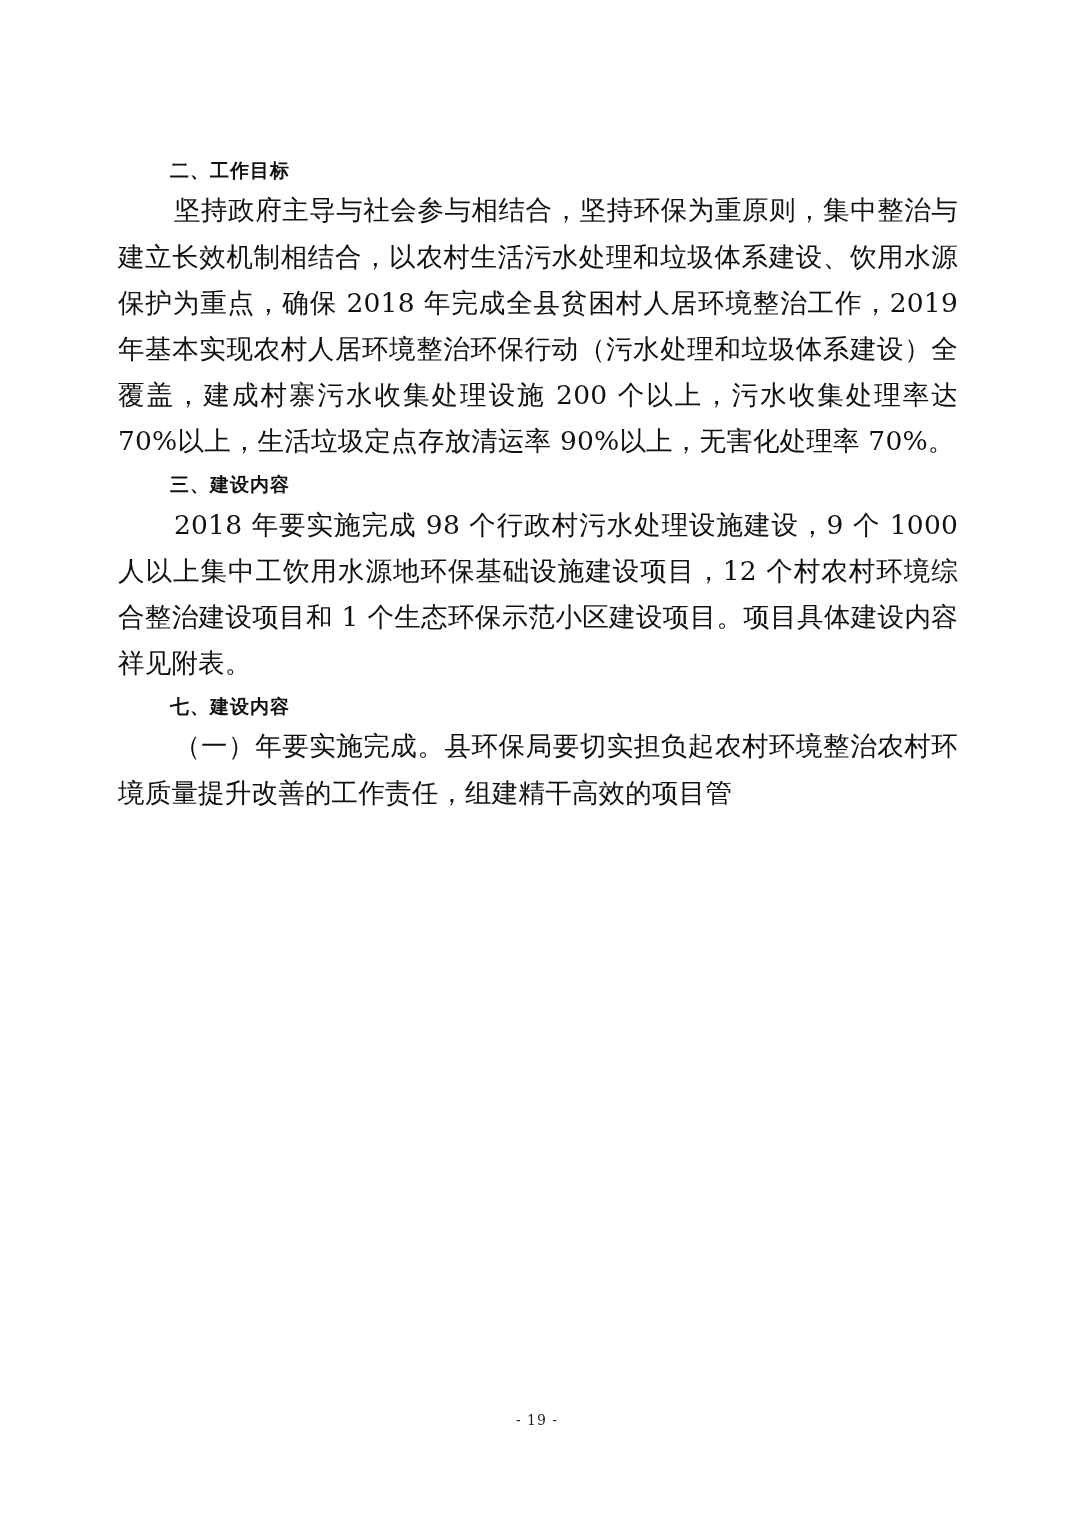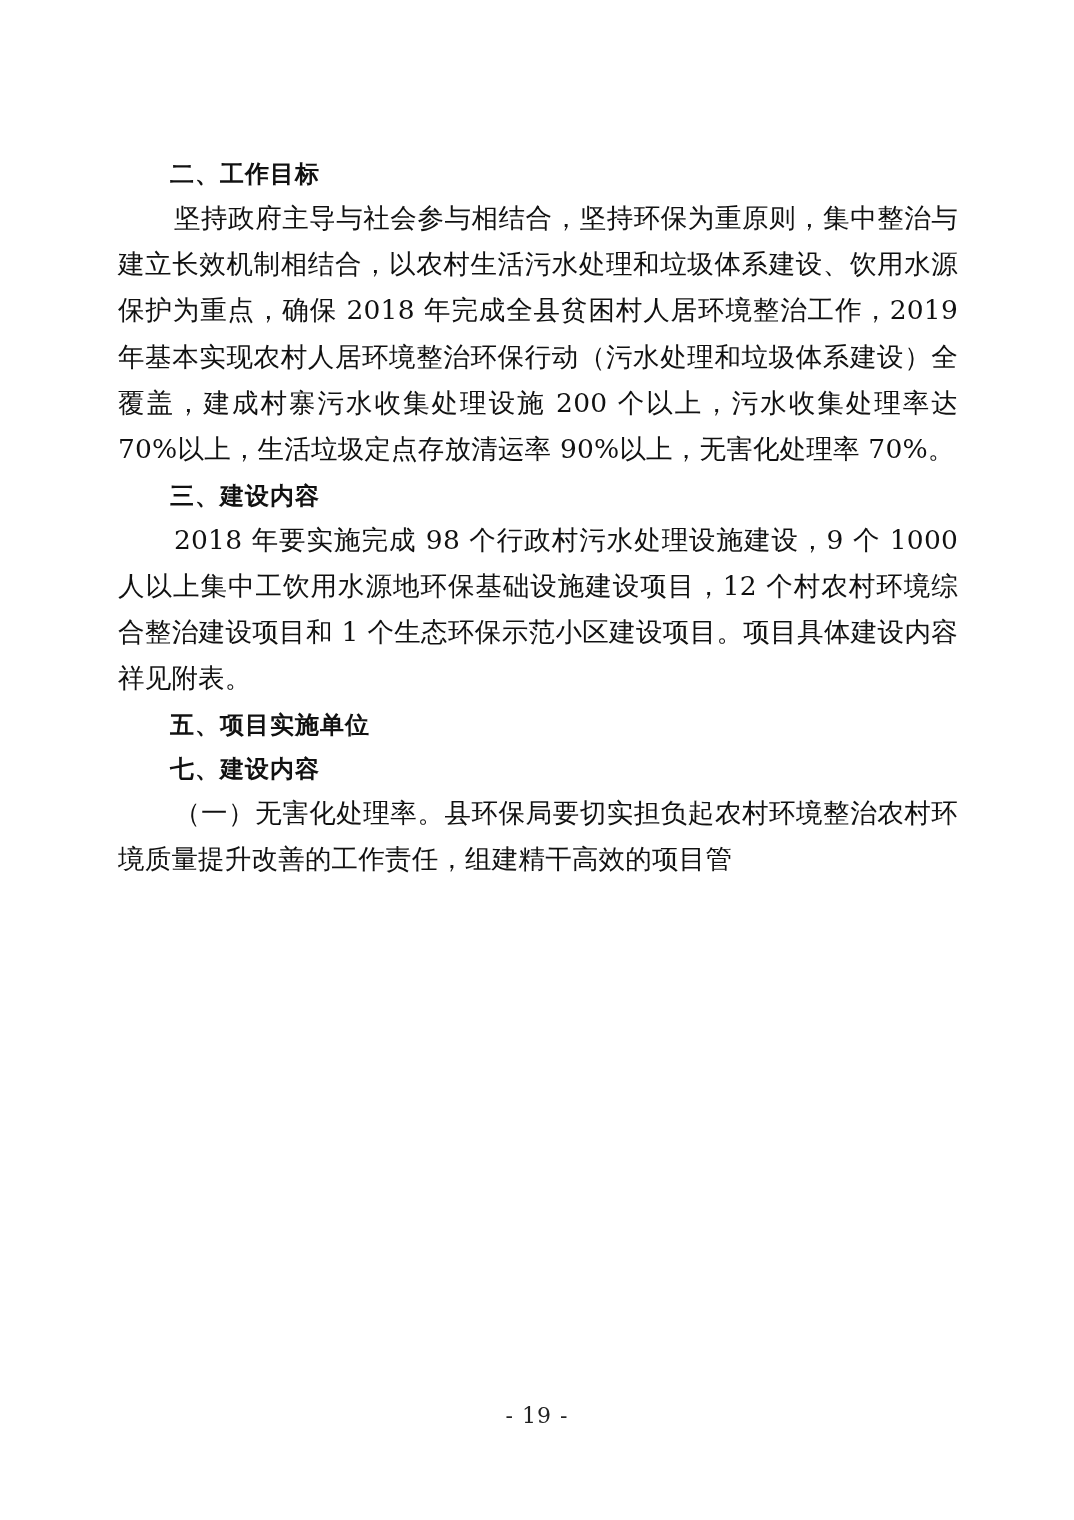--- a/index.html
+++ b/index.html
@@ -22,21 +22,21 @@
     height: 1520px;
     box-sizing: border-box;
     padding: 150px 118px 0 118px;
   }
   .doc-body {
     width: 840px;
   }
   .heading {
     font-family: "DejaVu Sans", "Liberation Sans", sans-serif;
     font-weight: bold;
-    font-size: 24px;
+    font-size: 19px;
     line-height: 1.55;
     letter-spacing: 1px;
     margin: 6px 0 2px 0;
     text-indent: 52px;
   }
   .para {
     font-size: 26.5px;
     line-height: 1.74;
     text-align: justify;
     text-justify: inter-ideograph;
@@ -46,41 +46,40 @@
   }
   .para.tight {
     margin-bottom: 0;
   }
   .footer {
     position: absolute;
     left: 0;
     bottom: 92px;
     width: 1074px;
     text-align: center;
-    font-size: 22px;
+    font-size: 14px;
     font-family: "DejaVu Serif", "Liberation Serif", serif;
     color: #222;
     letter-spacing: 1px;
   }
 </style>
 </head>
 <body>
 
 <div class="page">
   <div class="doc-body">
 
     <h2 class="heading">二、工作目标</h2>
     <p class="para">坚持政府主导与社会参与相结合，坚持环保为重原则，集中整治与建立长效机制相结合，以农村生活污水处理和垃圾体系建设、饮用水源保护为重点，确保 2018 年完成全县贫困村人居环境整治工作，2019 年基本实现农村人居环境整治环保行动（污水处理和垃圾体系建设）全覆盖，建成村寨污水收集处理设施 200 个以上，污水收集处理率达 70%以上，生活垃圾定点存放清运率 90%以上，无害化处理率 70%。</p>
 
     <h2 class="heading">三、建设内容</h2>
     <p class="para">2018 年要实施完成 98 个行政村污水处理设施建设，9 个 1000 人以上集中工饮用水源地环保基础设施建设项目，12 个村农村环境综合整治建设项目和 1 个生态环保示范小区建设项目。项目具体建设内容祥见附表。</p>
 
 
-    <h2 class="heading">五、项目实施单位</h2>
 
 
     <h2 class="heading">七、建设内容</h2>
-    <p class="para tight">（一）无害化处理率。县环保局要切实担负起农村环境整治农村环境质量提升改善的工作责任，组建精干高效的项目管</p>
+    <p class="para tight">（一）年要实施完成。县环保局要切实担负起农村环境整治农村环境质量提升改善的工作责任，组建精干高效的项目管</p>
 
   </div>
 </div>
 
 <div class="footer">- 19 -</div>
 
 </body></html>

